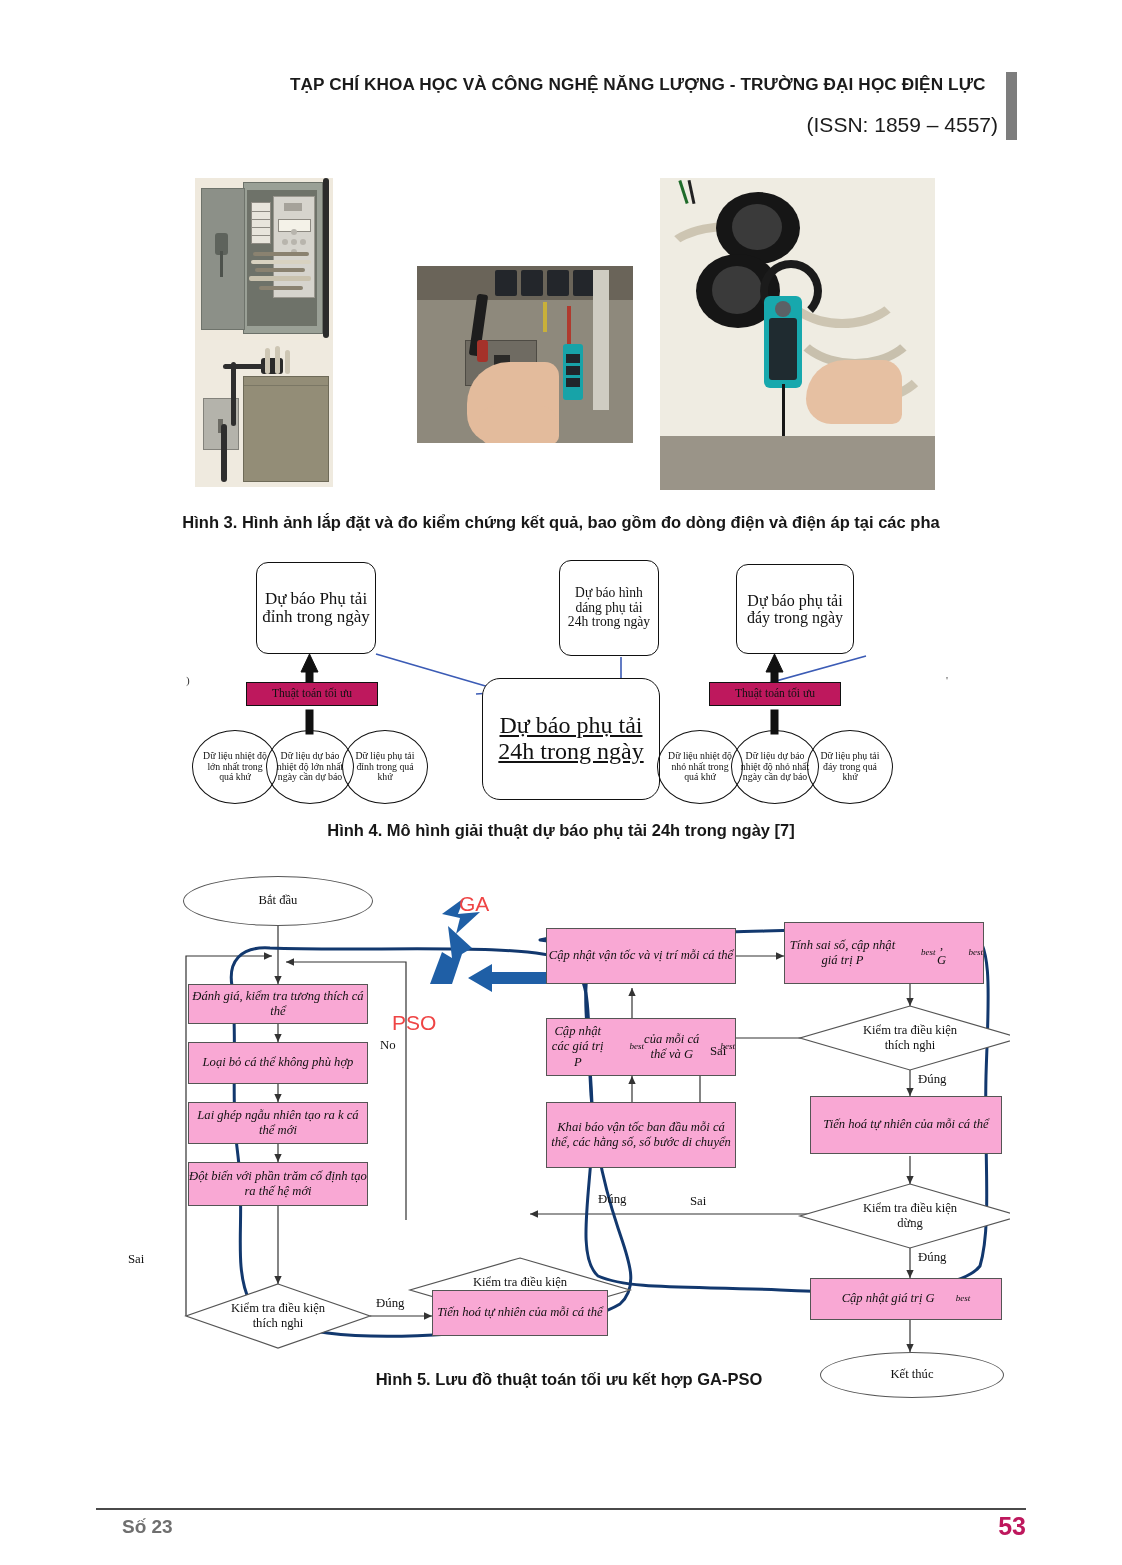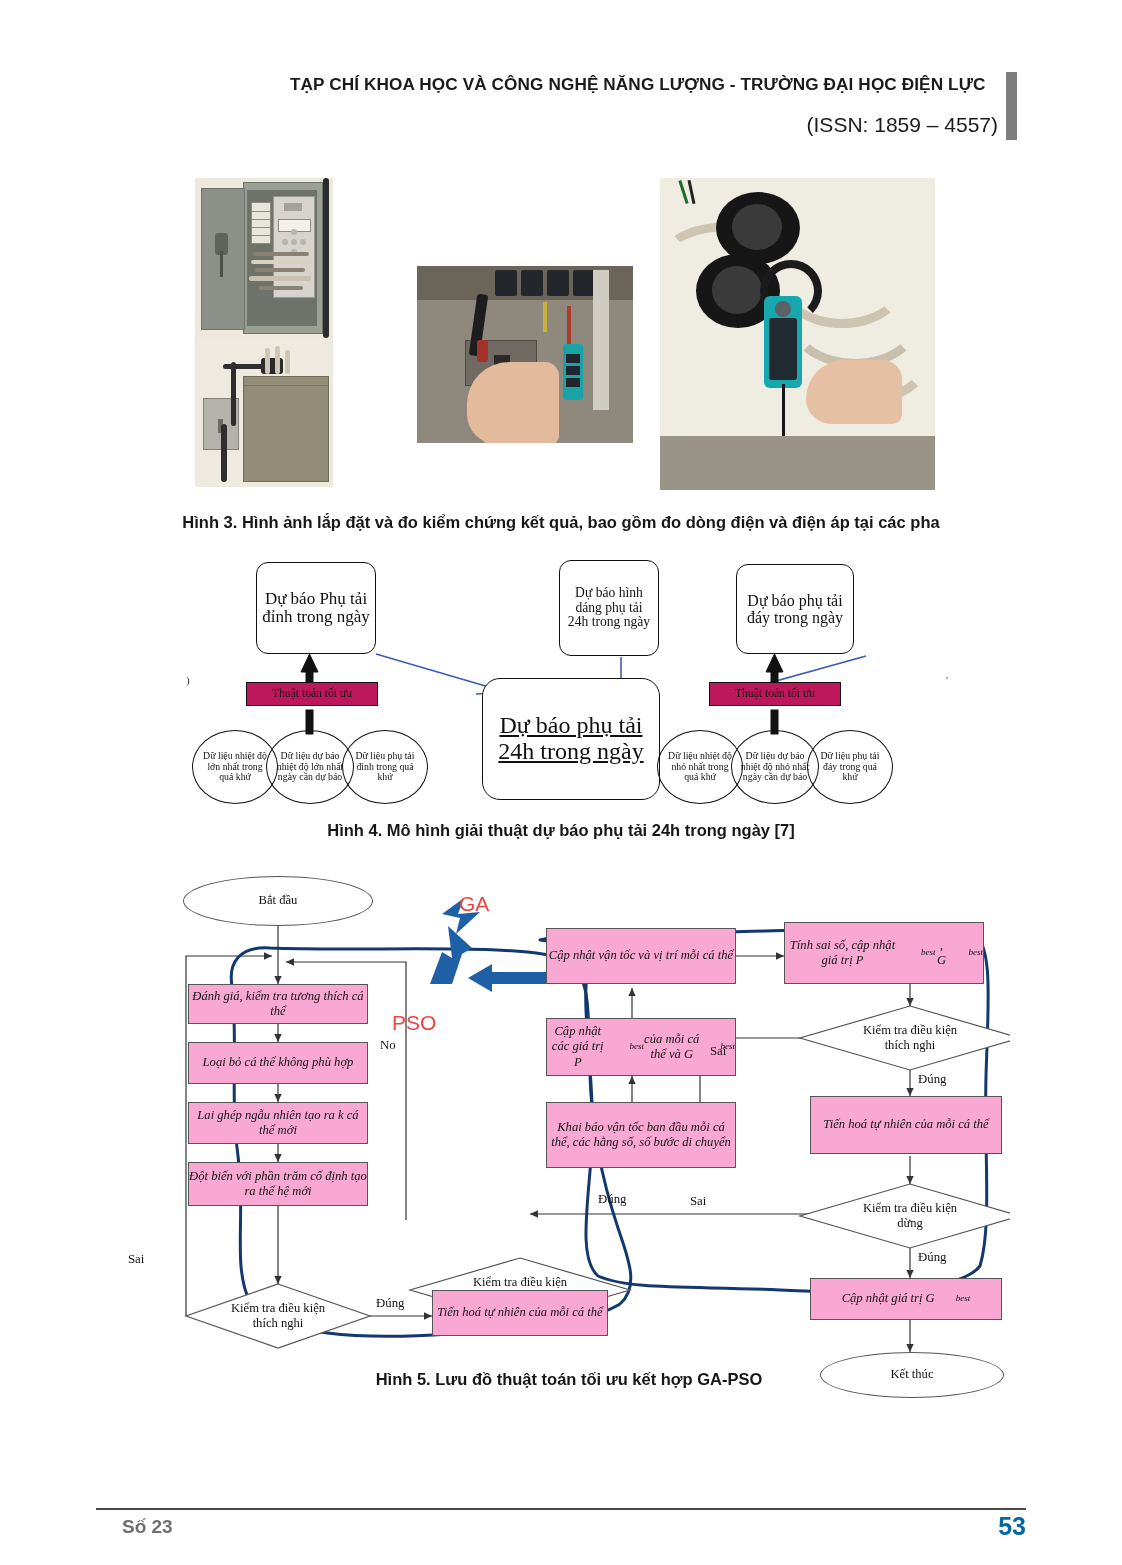--- a/index.html
+++ b/index.html
@@ -125,21 +125,21 @@
     font-family:"Liberation Serif", serif;font-size:12.6px;color:#111;line-height:1.22;}
   .box5{border:1.2px solid #555;background:#f9a8d4;font-style:italic;}
   .ell5{border:1.2px solid #555;border-radius:50%;background:#fff;}
   .lbl5{position:absolute;font-family:"Liberation Serif", serif;font-size:12.8px;color:#111;}
   .gplbl{position:absolute;font-family:"Liberation Sans",sans-serif;font-size:21px;color:#ef4444;font-weight:400;}
   sub{font-size:.72em;padding-left:21px;}
 
   
   .foot-rule{position:absolute;left:96px;top:1508px;width:930px;height:2.4px;background:#4a4a4a;}
   .foot-left{position:absolute;left:122px;top:1516px;font-size:19px;font-weight:bold;color:#6f6f6f;}
-  .foot-right{position:absolute;right:96px;top:1512px;font-size:25px;font-weight:bold;color:#0369a1;}
+  .foot-right{position:absolute;right:96px;top:1512px;font-size:25px;font-weight:bold;color:#be185d;}
 </style>
 </head>
 <body>
 
 <div class="page">
 
   <div class="hdr">
     <div class="hdr-line1">TẠP CHÍ KHOA HỌC VÀ CÔNG NGHỆ NĂNG LƯỢNG - TRƯỜNG ĐẠI HỌC ĐIỆN LỰC</div>
     <div class="hdr-line2">(ISSN: 1859 – 4557)</div>
     <div class="hdr-bar"></div>

